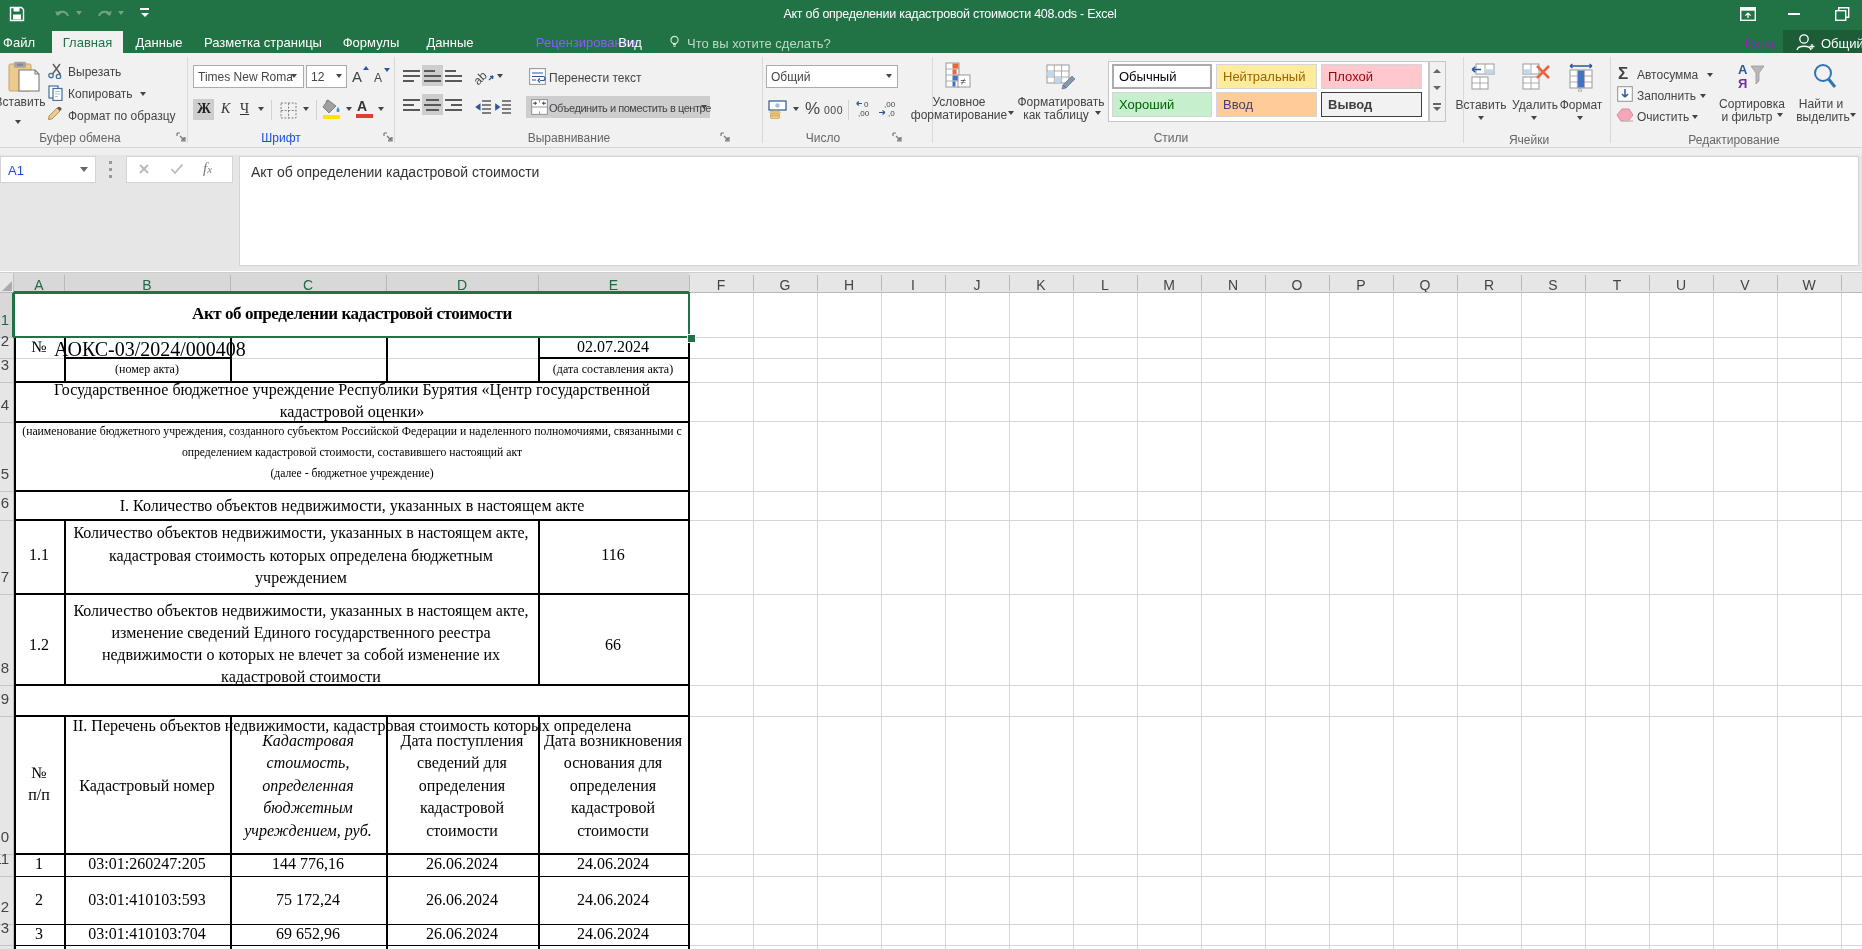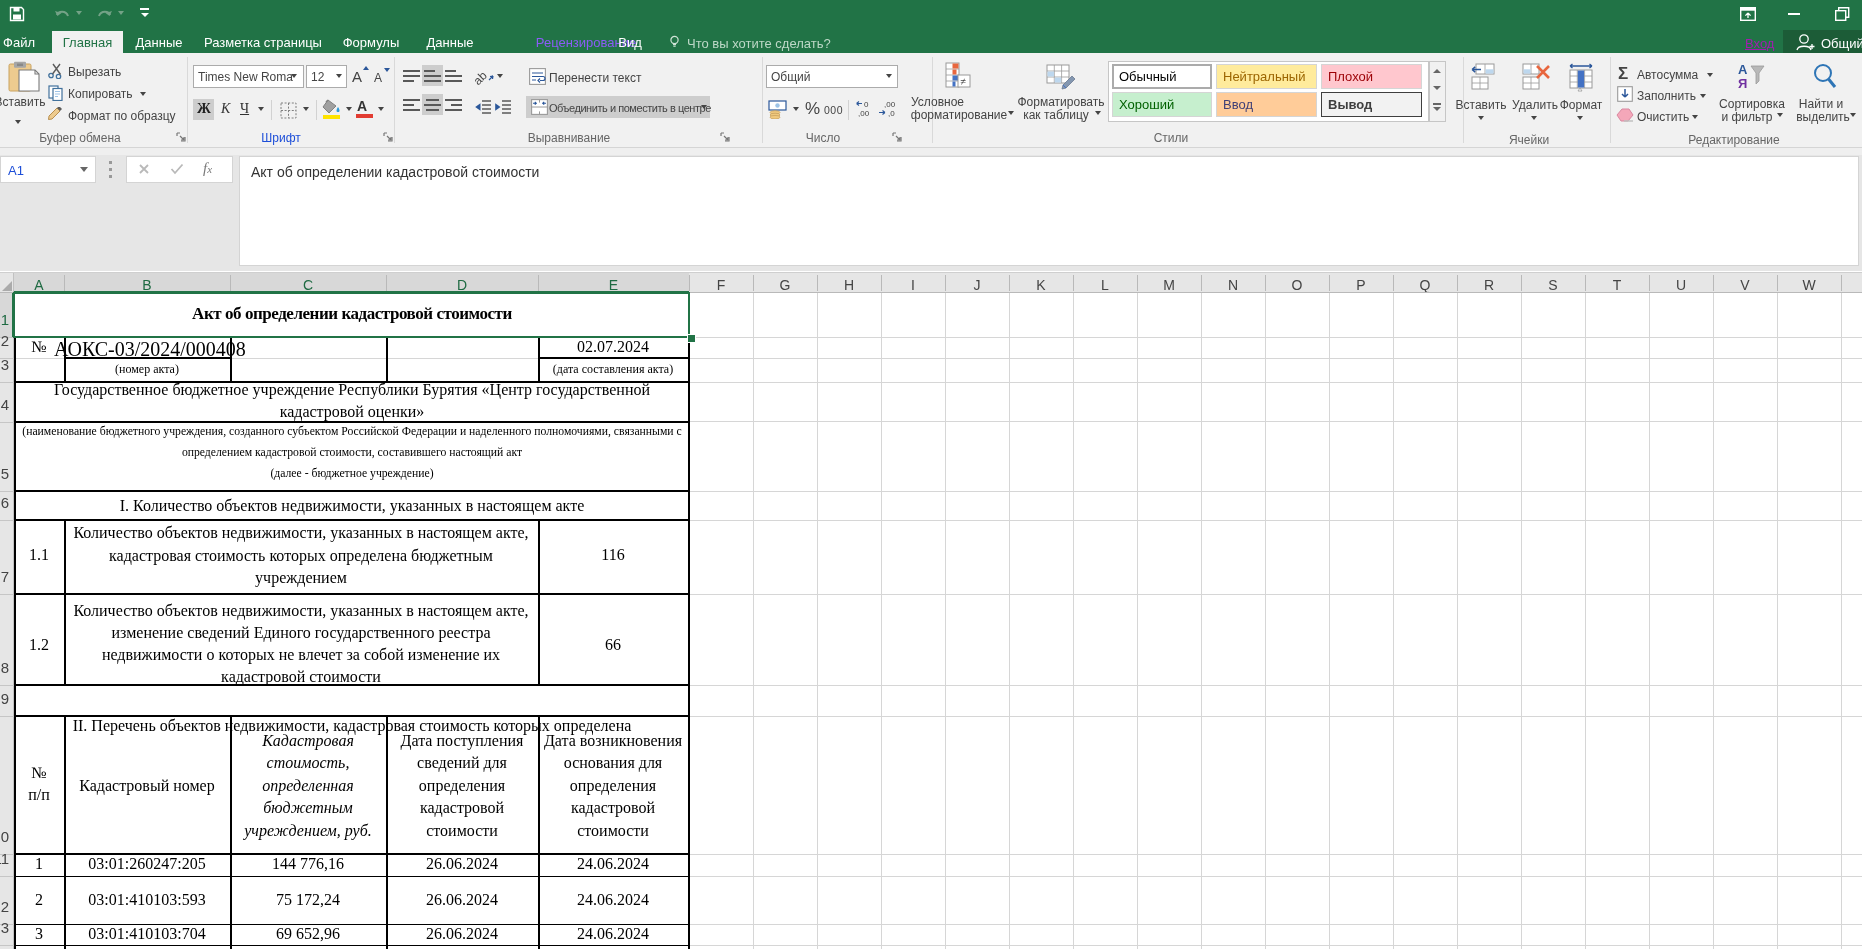--- a/index.html
+++ b/index.html
@@ -30,20 +30,21 @@
   </svg>
   <div class="abs" style="left:76px;top:11px;width:0;height:0;border-left:3.5px solid transparent;border-right:3.5px solid transparent;border-top:4px solid #74a287;"></div>
   <svg class="abs" style="left:95px;top:7px;" width="18" height="14" viewBox="0 0 18 14">
     <path d="M15 8 C14 4, 6 3, 4 9" fill="none" stroke="#74a287" stroke-width="2"></path>
     <path d="M17 4 l-2.5 5 -4-3 z" fill="#74a287"></path>
   </svg>
   <div class="abs" style="left:118px;top:11px;width:0;height:0;border-left:3.5px solid transparent;border-right:3.5px solid transparent;border-top:4px solid #74a287;"></div>
   <div class="abs" style="left:140px;top:8px;width:9px;height:2px;background:#fff;"></div>
   <div class="abs" style="left:141px;top:13px;width:0;height:0;border-left:4px solid transparent;border-right:4px solid transparent;border-top:4.5px solid #fff;"></div>
 
+  <div class="abs ui" style="left:640px;top:7px;width:620px;text-align:center;color:#fff;font-size:12.5px;letter-spacing:-0.25px;">Акт об определении кадастровой стоимости 408.ods - Excel</div>
 
   <svg class="abs" style="left:1740px;top:7px;" width="16" height="14" viewBox="0 0 16 14">
     <rect x="0.7" y="0.7" width="14.6" height="12.6" fill="none" stroke="#fff" stroke-width="1.4"></rect>
     <rect x="0.7" y="0.7" width="14.6" height="3" fill="#fff"></rect>
     <path d="M8 11 v-5 M8 6 l-2.6 2.6 M8 6 l2.6 2.6" stroke="#fff" stroke-width="1.3" fill="none"></path>
   </svg>
   <div class="abs" style="left:1788px;top:13px;width:12px;height:2px;background:#fff;"></div>
   <svg class="abs" style="left:1835px;top:7px;" width="15" height="14" viewBox="0 0 15 14">
     <rect x="0.7" y="3.7" width="10" height="9.6" fill="none" stroke="#fff" stroke-width="1.4"></rect>
     <path d="M3.7 3.7 v-3 h10 v9.6 h-3" fill="none" stroke="#fff" stroke-width="1.4"></path>
@@ -237,21 +238,21 @@
 <svg class="abs" style="left:945px;top:62px;" width="30" height="30" viewBox="0 0 30 30">
 <rect x="1" y="1" width="13" height="24" fill="#fff" stroke="#9a9a9a" stroke-width="1"></rect>
 <path d="M1 7 h13 M1 13 h13 M1 19 h13" stroke="#9a9a9a" stroke-width="0.8"></path>
 <rect x="7.5" y="1.5" width="6" height="5" fill="#e8663e"></rect>
 <rect x="7.5" y="7.5" width="4" height="5" fill="#e8663e"></rect>
 <rect x="7.5" y="13.5" width="6" height="5" fill="#4472c4"></rect>
 <rect x="7.5" y="19.5" width="3" height="5" fill="#4472c4"></rect>
 <rect x="13" y="13" width="12" height="12" fill="#fff" stroke="#9a9a9a" stroke-width="1"></rect>
 <text x="15.5" y="23" font-family="Liberation Sans" font-size="10" fill="#444">≠</text>
 </svg>
-<div class="abs ui" style="left:911px;top:95px;width:96px;">Условное</div>
+<div class="abs ui" style="left:911px;top:95px;width:96px;text-align:center;">Условное</div>
 <div class="abs ui" style="left:905px;top:108px;width:108px;text-align:center;">форматирование</div>
 <div class="abs" style="left:1008px;top:111px;width:0;height:0;border-left:3.5px solid transparent;border-right:3.5px solid transparent;border-top:4px solid #444;"></div>
 <svg class="abs" style="left:1046px;top:62px;" width="30" height="30" viewBox="0 0 30 30">
 <rect x="1" y="3" width="22" height="18" fill="#fff" stroke="#9a9a9a" stroke-width="1"></rect>
 <path d="M1 9 h22 M1 15 h22 M8.3 3 v18 M15.6 3 v18" stroke="#9a9a9a" stroke-width="0.8"></path>
 <rect x="1.5" y="9.5" width="6.5" height="5" fill="#bdd7ee"></rect>
 <rect x="8.7" y="15.5" width="6.5" height="5" fill="#bdd7ee"></rect>
 <path d="M26 14 l3 3 -9 9 -4 1 1-4 z" fill="#8497b0" stroke="#6b7a90" stroke-width="0.8"></path>
 <path d="M17 23 l3 3" stroke="#4472c4" stroke-width="1"></path>
 </svg>

